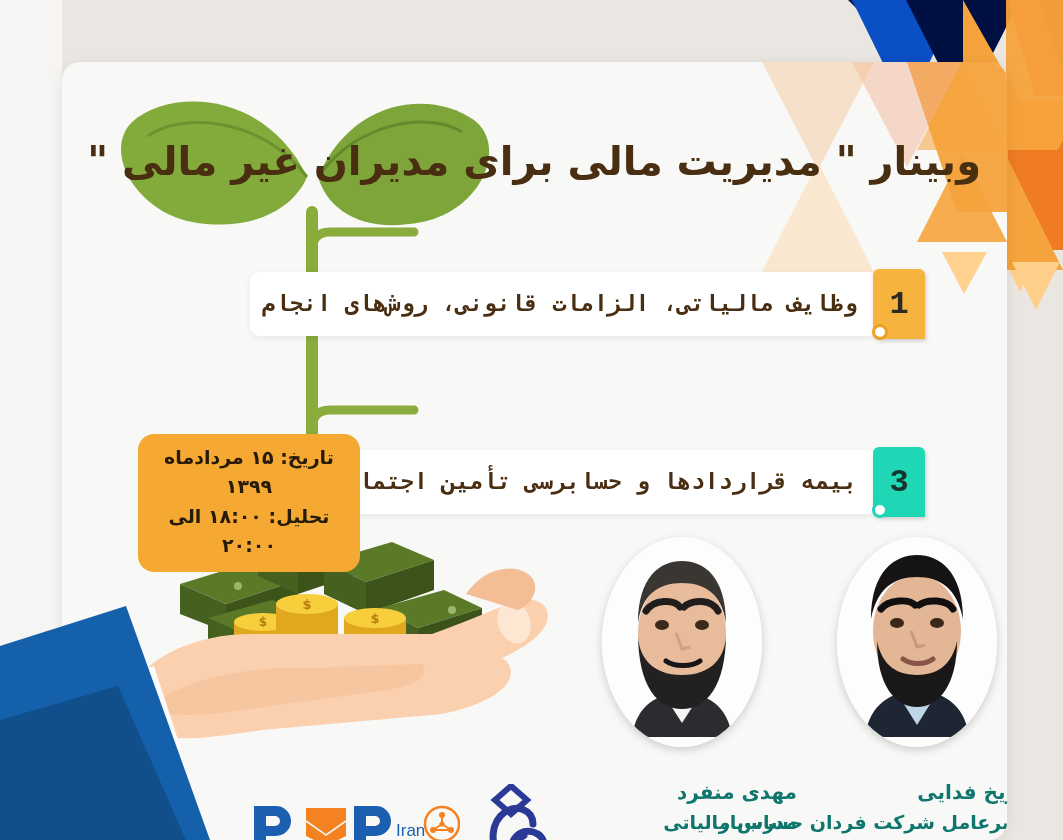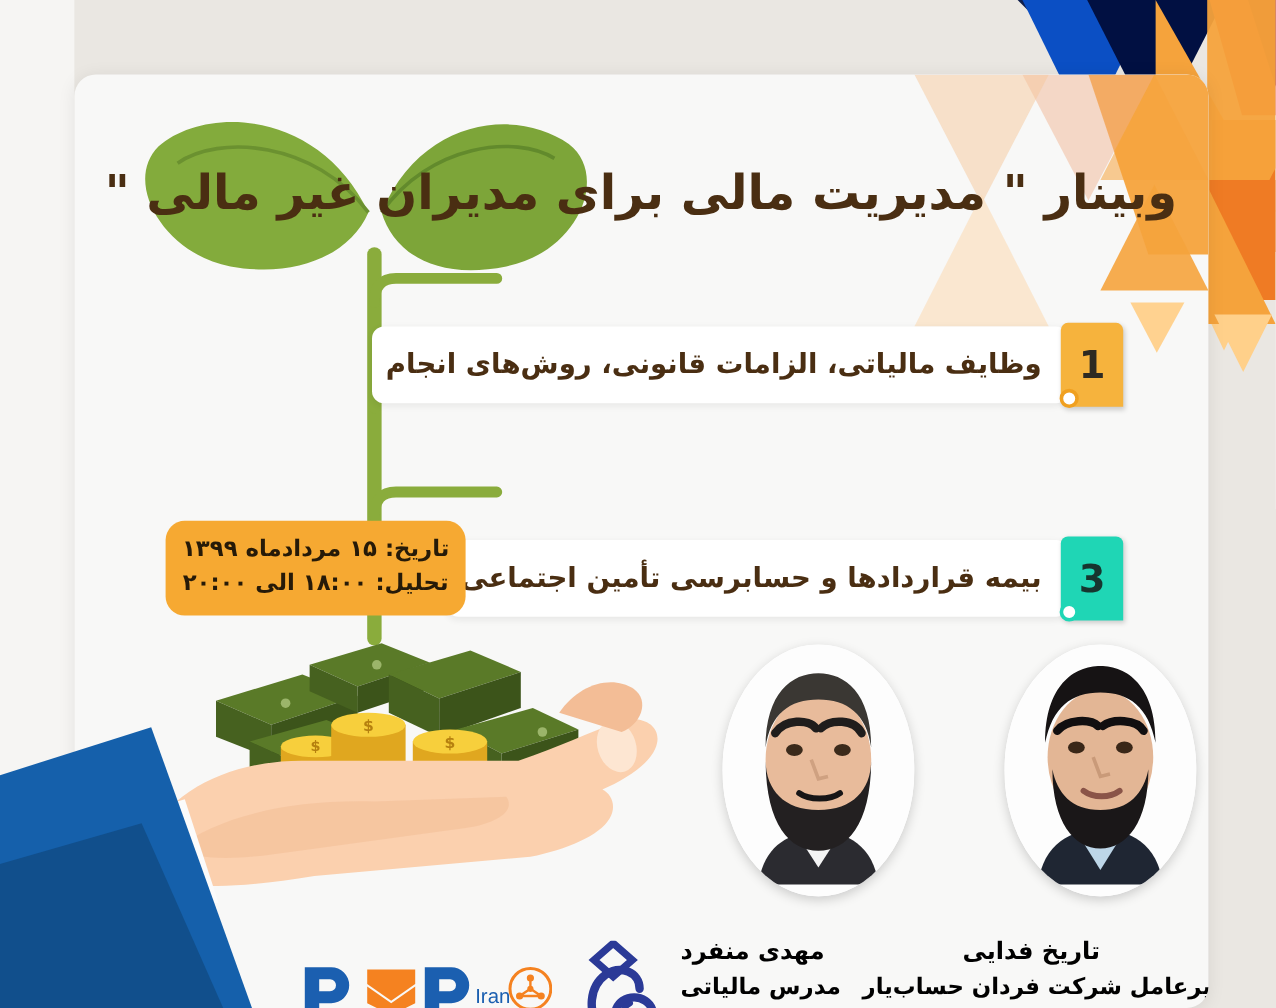--- a/index.html
+++ b/index.html
@@ -35,21 +35,21 @@
     direction:rtl;
     color:#4a2e12;
     font-size:40px;
     font-weight:bold;
     letter-spacing:-0.5px;
     line-height:1.25;
     z-index:7;
   }
 
   
-  .agenda { position:absolute; left:15px; top:0; width:100%; height:100%; z-index:6; }
+  .agenda { position:absolute; left:4px; top:0; width:100%; height:100%; z-index:6;font-family:Liberation Mono, monospace; }
   .row { position:absolute; display:flex; align-items:stretch; }
   .row-1 { right:86px; top:210px; }
   .row-2 { right:86px; top:298px; }
   .row-3 { right:86px; top:388px; }
 
   .pill {
     background:#ffffff;
     border-radius:10px;
     height:64px;
     display:flex;
@@ -91,21 +91,21 @@
   .r2 { background:#2a6fd4; color:#10244a; }
   .r2::after{ border-color:#2a6fd4; }
   .r3 { background:#1fd6b5; color:#17352f; }
   .r3::after{ border-color:#1fd6b5; }
   .ribbon span { position:relative; z-index:2; }
 
   
   .date-badge {
     position:absolute;
     left:76px; top:372px;
-    width:250px;
+    width:222px;
     background:#f6a932;
     border-radius:16px;
     padding:9px 10px 11px;
     text-align:center;
     direction:rtl;
     color:#261a08;
     font-size:19px;
     font-weight:bold;
     line-height:1.55;
     z-index:6;
@@ -125,23 +125,23 @@
     overflow:hidden;
     background:#fff;
     box-shadow:0 3px 10px rgba(0,0,0,.18);
     z-index:6;
   }
   .photo-1 { left:540px; top:475px; }
   .photo-2 { left:775px; top:475px; }
 
   .speaker-block {
     position:absolute;
-    text-align:left;
+    text-align:right;
     direction:rtl;
-    color:#000000;
+    color:#0f766e;
     z-index:6;
     width:230px;
   }
   .sp-1 { left:505px; top:715px; }
   .sp-2 { left:740px; top:715px; }
   .sp-name { font-size:20px; font-weight:bold; line-height:1.5; }
   .sp-role { font-size:19px; font-weight:bold; line-height:1.6; white-space:nowrap; }
 
   
   .logo-pmp { position:absolute; left:188px; top:740px; z-index:6; }

